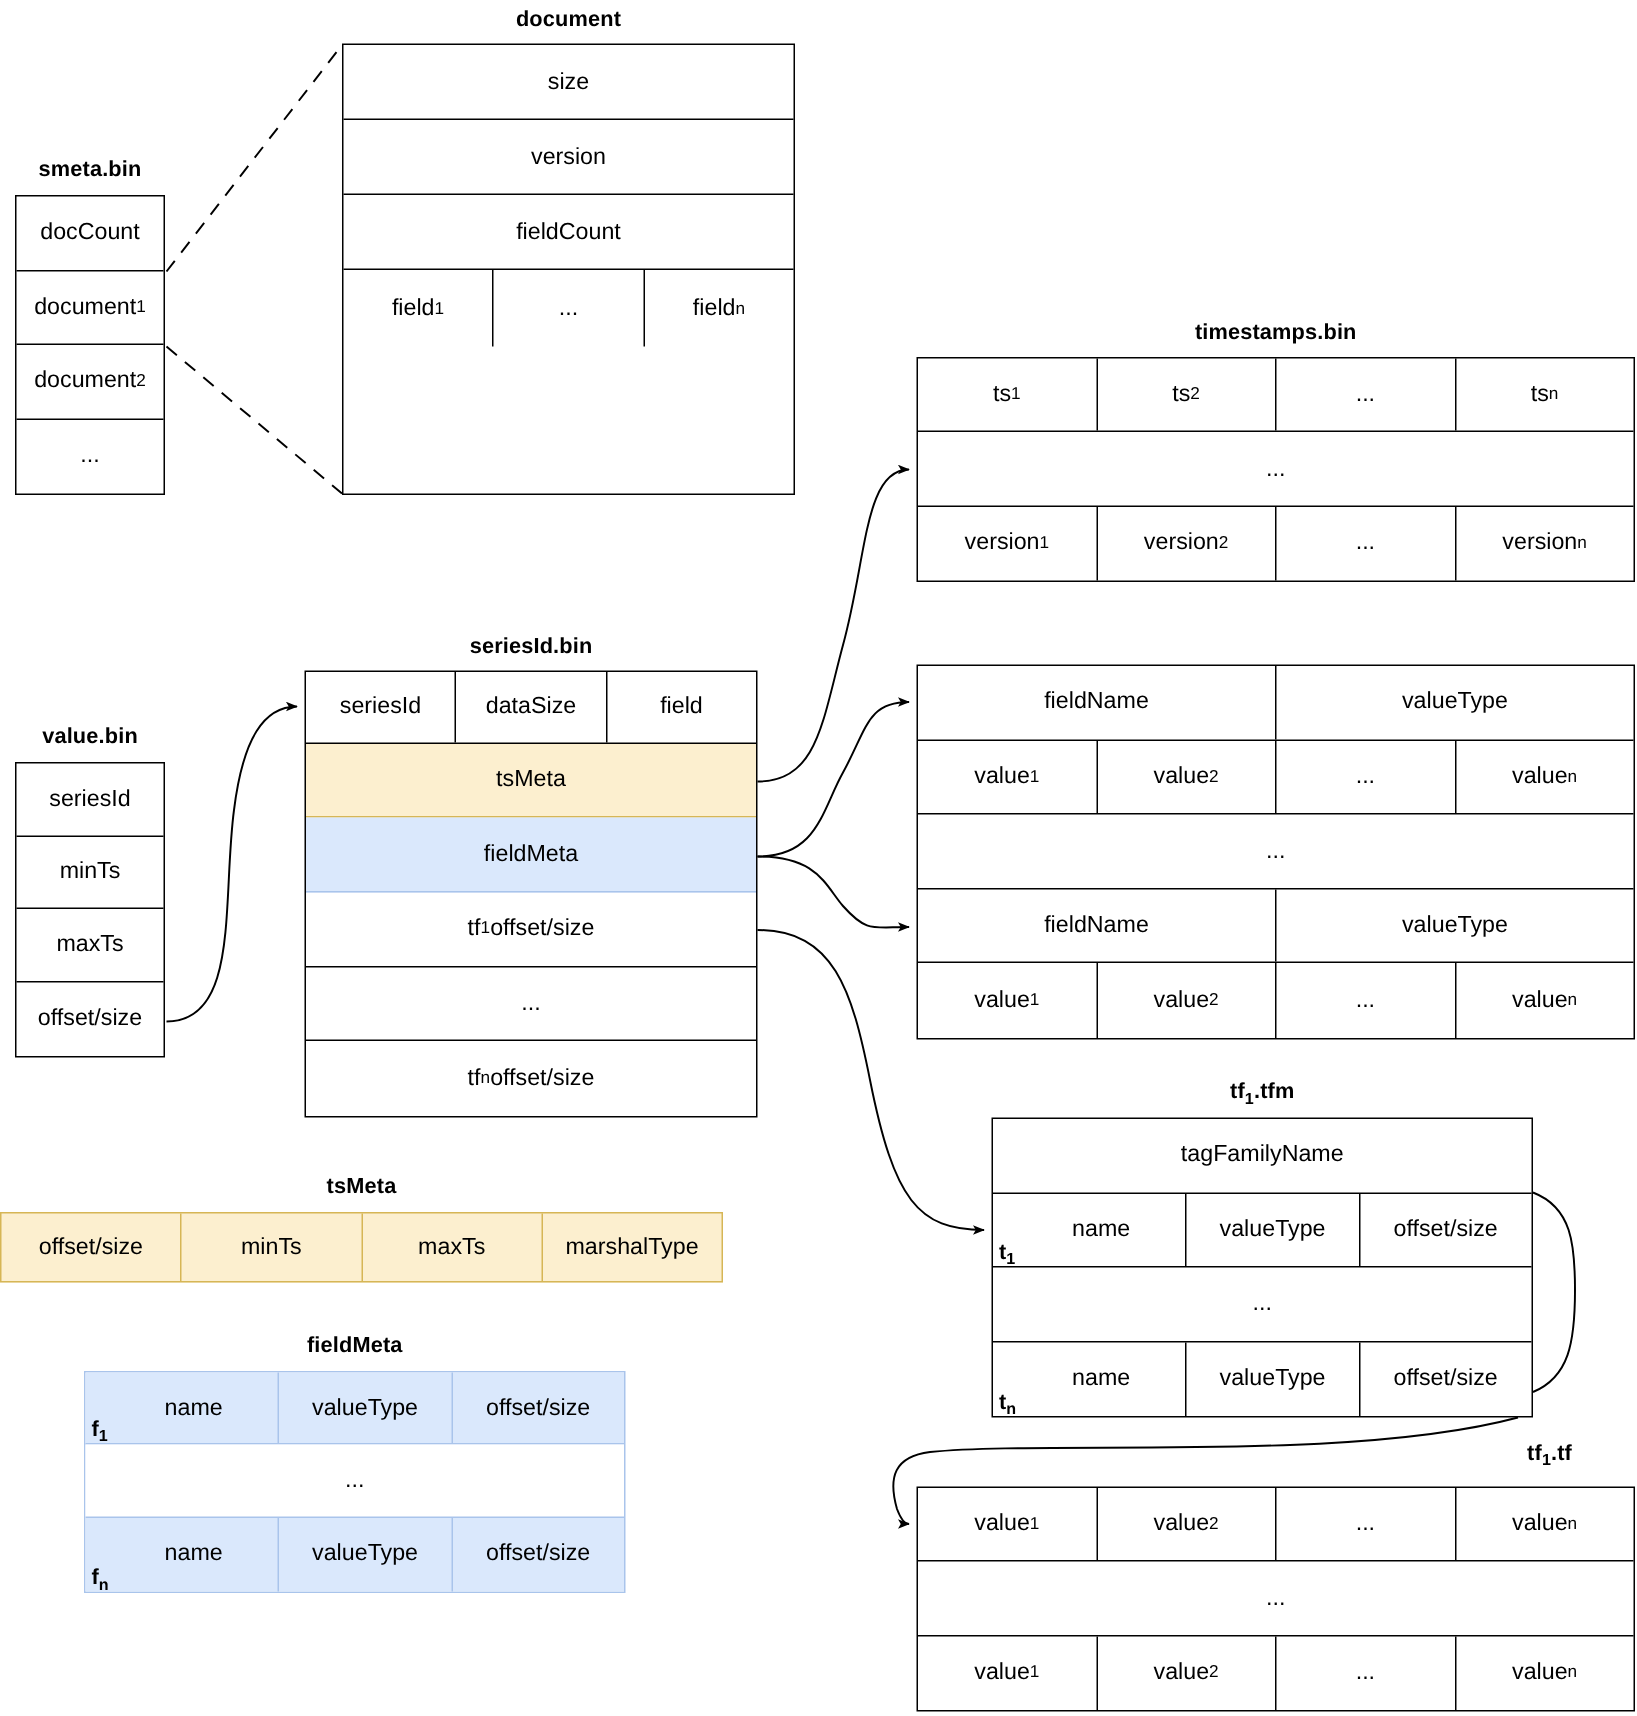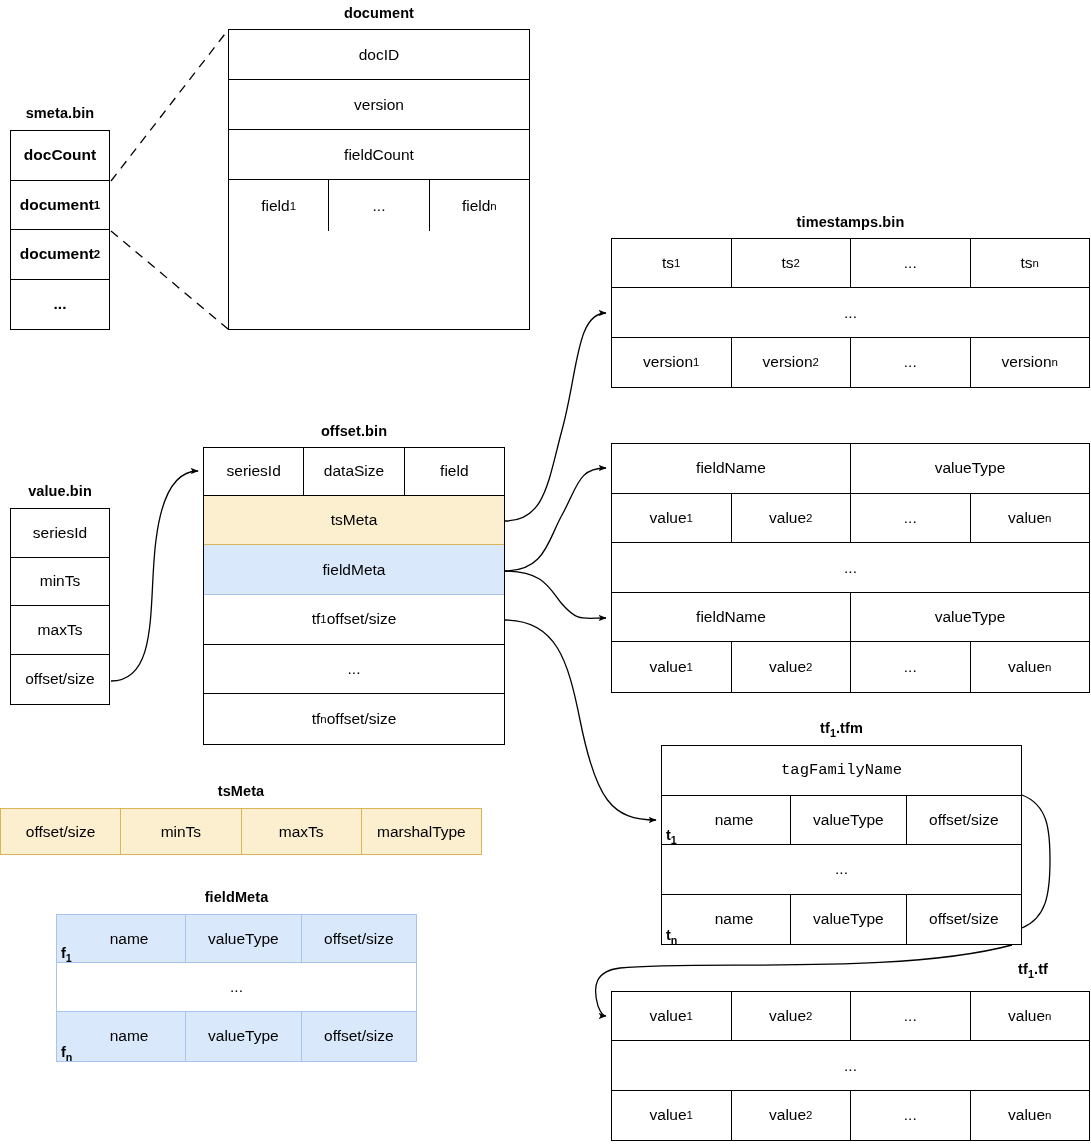--- a/index.html
+++ b/index.html
@@ -89,21 +89,21 @@
     pointer-events: none;
     overflow: visible;
   }
 </style>
 </head>
 <body>
 
 <div id="canvas">
 
   <div class="cap" style="left:10px; top:106px; width:100px;">smeta.bin</div>
-  <div class="tbl" style="left:10px; top:130px; width:100px; height:200px;font-weight:bold;">
+  <div class="tbl" style="left:10px; top:130px; width:100px; height:200px;">
     <div class="row" style="height:50px;">
       <div class="cell nb" style="flex:1">
           <span>docCount</span>
         </div>
     </div>
     <div class="row" style="height:50px;">
       <div class="cell nb" style="flex:1">
           <span>document</span>
           <sub>1</sub>
         </div>
@@ -115,21 +115,21 @@
         </div>
     </div>
     <div class="row" style="height:50px;">
       <div class="cell nb" style="flex:1">...</div>
     </div>
   </div>
 
   <div class="cap" style="left:228px; top:6px; width:302px;">document</div>
   <div class="tbl" style="left:228px; top:29px; width:302px; height:301px;">
     <div class="row" style="height:50px;">
-      <div class="cell nb" style="flex:1">docID</div>
+      <div class="cell nb" style="flex:1">size</div>
     </div>
     <div class="row" style="height:50px;">
       <div class="cell nb" style="flex:1">version</div>
     </div>
     <div class="row" style="height:50px;">
       <div class="cell nb" style="flex:1">fieldCount</div>
     </div>
     <div class="row" style="height:51px;">
       <div class="cell" style="flex:1">
           <span>field</span>
@@ -189,21 +189,21 @@
       <div class="cell nb" style="flex:1">minTs</div>
     </div>
     <div class="row" style="height:49px;">
       <div class="cell nb" style="flex:1">maxTs</div>
     </div>
     <div class="row" style="height:50px;">
       <div class="cell nb" style="flex:1">offset/size</div>
     </div>
   </div>
 
-  <div class="cap" style="left:203px; top:424px; width:302px;">offset.bin</div>
+  <div class="cap" style="left:203px; top:424px; width:302px;">seriesId.bin</div>
   <div class="tbl" style="left:203px; top:447px; width:302px; height:298px;">
     <div class="row" style="height:48px;">
       <div class="cell" style="flex:1">seriesId</div>
       <div class="cell" style="flex:1">dataSize</div>
       <div class="cell" style="flex:1">field</div>
     </div>
     <div class="row yellow" style="height:50px;">
       <div class="cell nb" style="flex:1">tsMeta</div>
     </div>
     <div class="row blue" style="height:50px;">
@@ -302,21 +302,21 @@
       </div>
       <div class="cell" style="flex:1">valueType</div>
       <div class="cell" style="flex:1">offset/size</div>
     </div>
   </div>
 
   <div class="cap" style="left:661px; top:721px; width:361px;">
     <span>tf</span><sub>1</sub><span>.tfm</span>
   </div>
   <div class="tbl" style="left:661px; top:745px; width:361px; height:200px;">
-    <div class="row" style="height:50px;font-family:Liberation Mono, monospace;">
+    <div class="row" style="height:50px;">
       <div class="cell nb" style="flex:1">tagFamilyName</div>
     </div>
     <div class="row" style="height:50px;">
       <div class="cell" style="flex:1.12">
         <span class="idx"><span>t</span><sub>1</sub></span>
         <span style="padding-left:16px;">name</span>
       </div>
       <div class="cell" style="flex:1">valueType</div>
       <div class="cell" style="flex:1">offset/size</div>
     </div>

